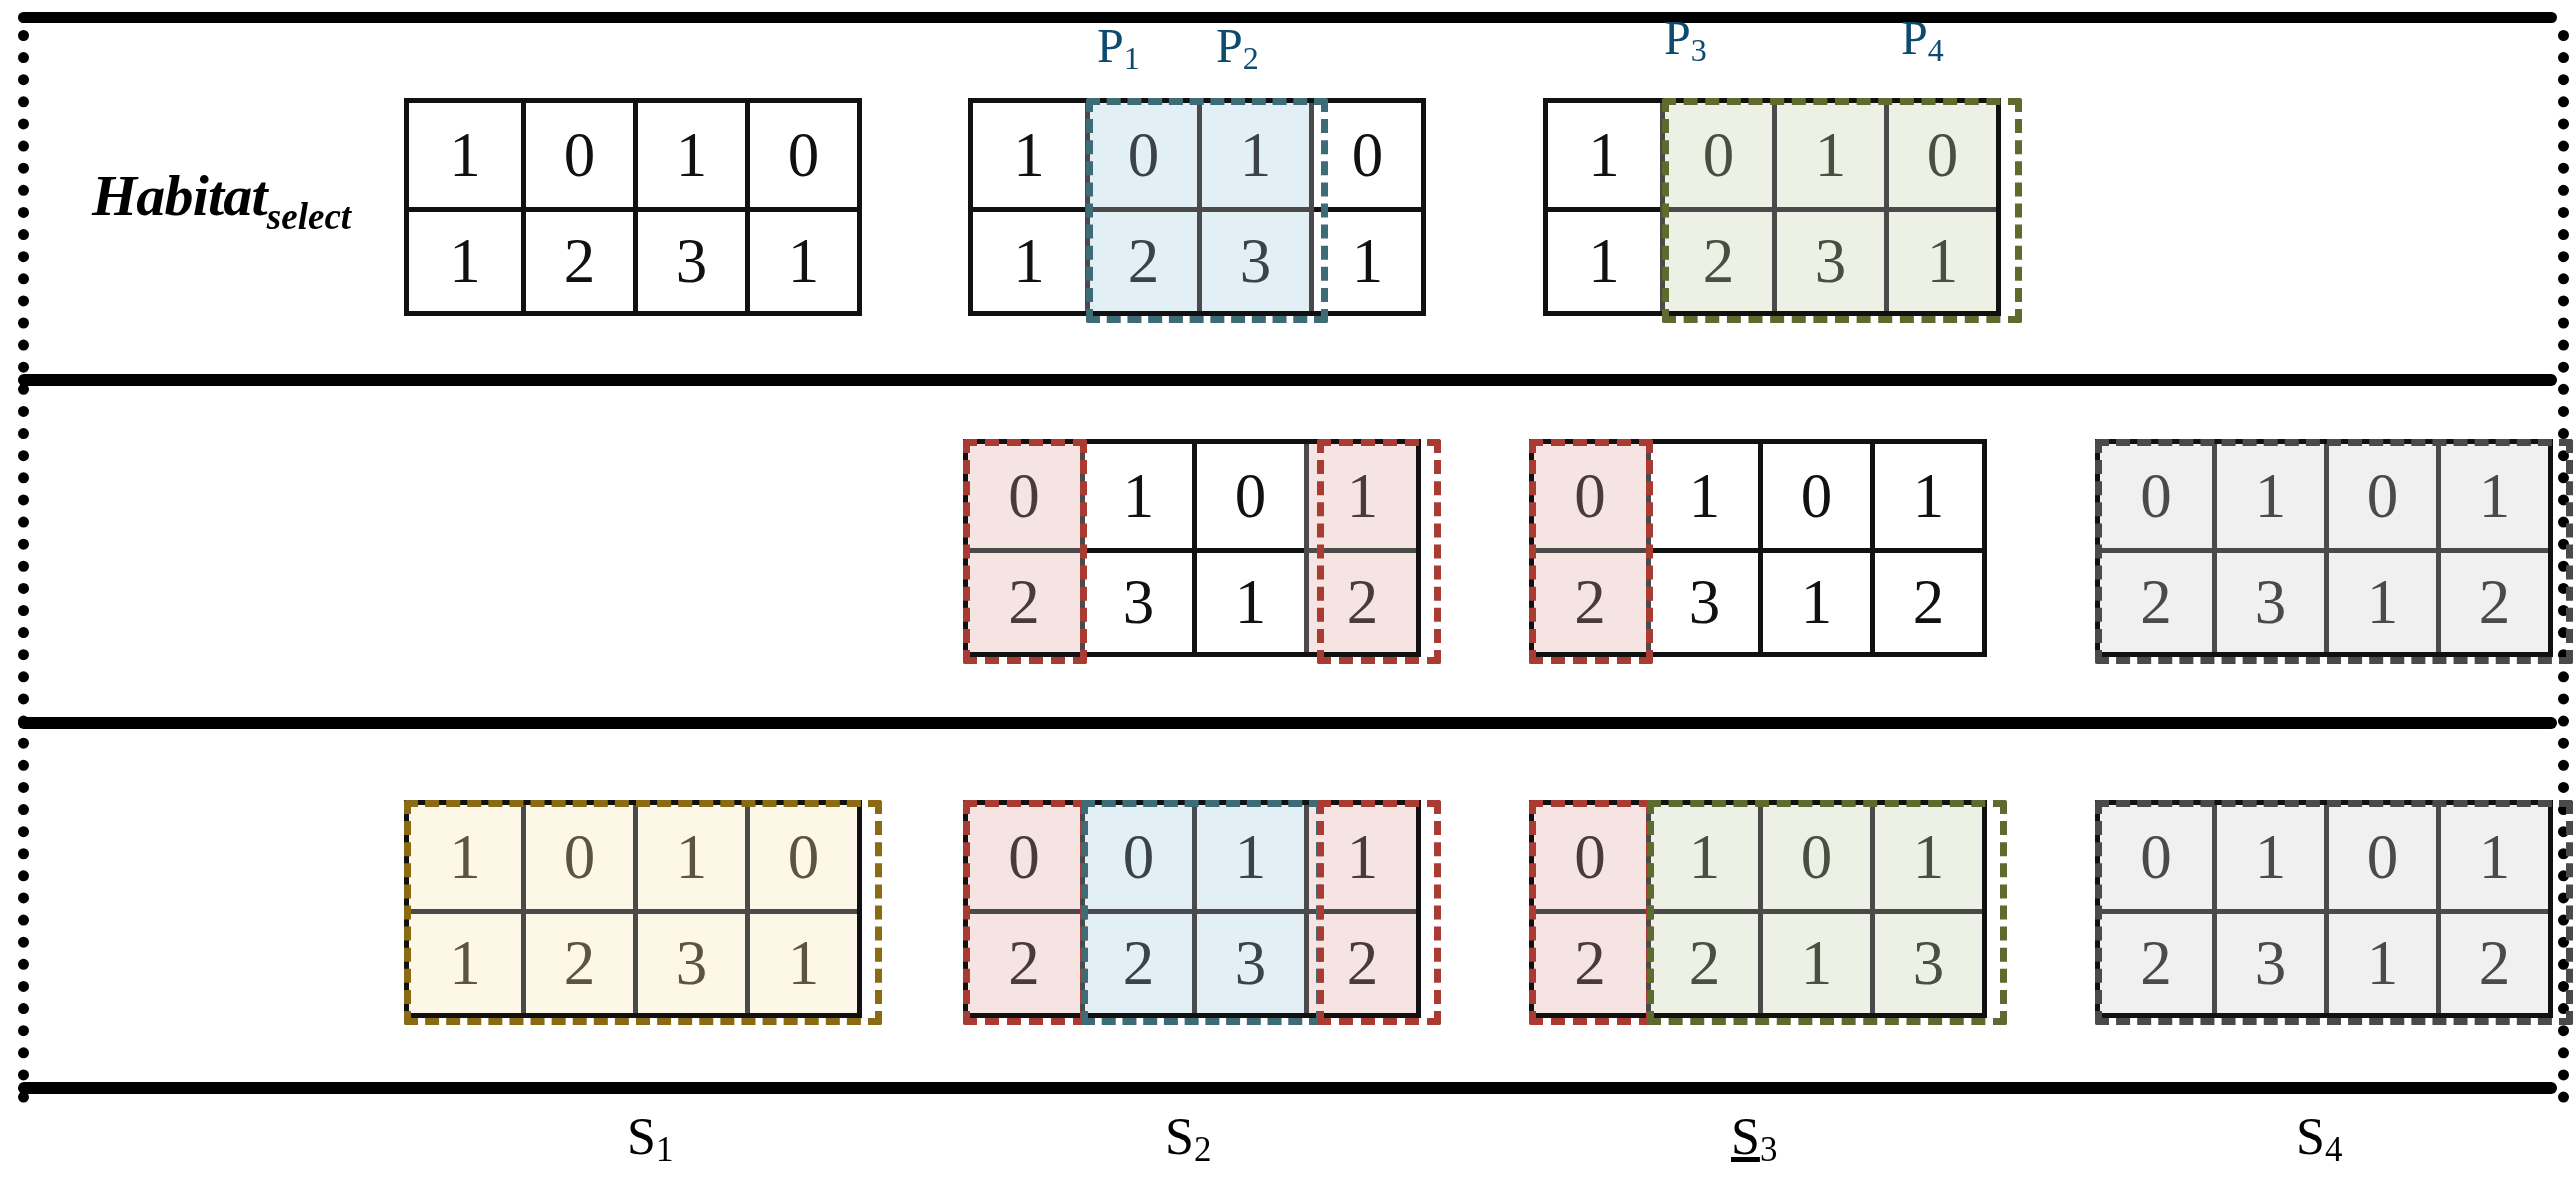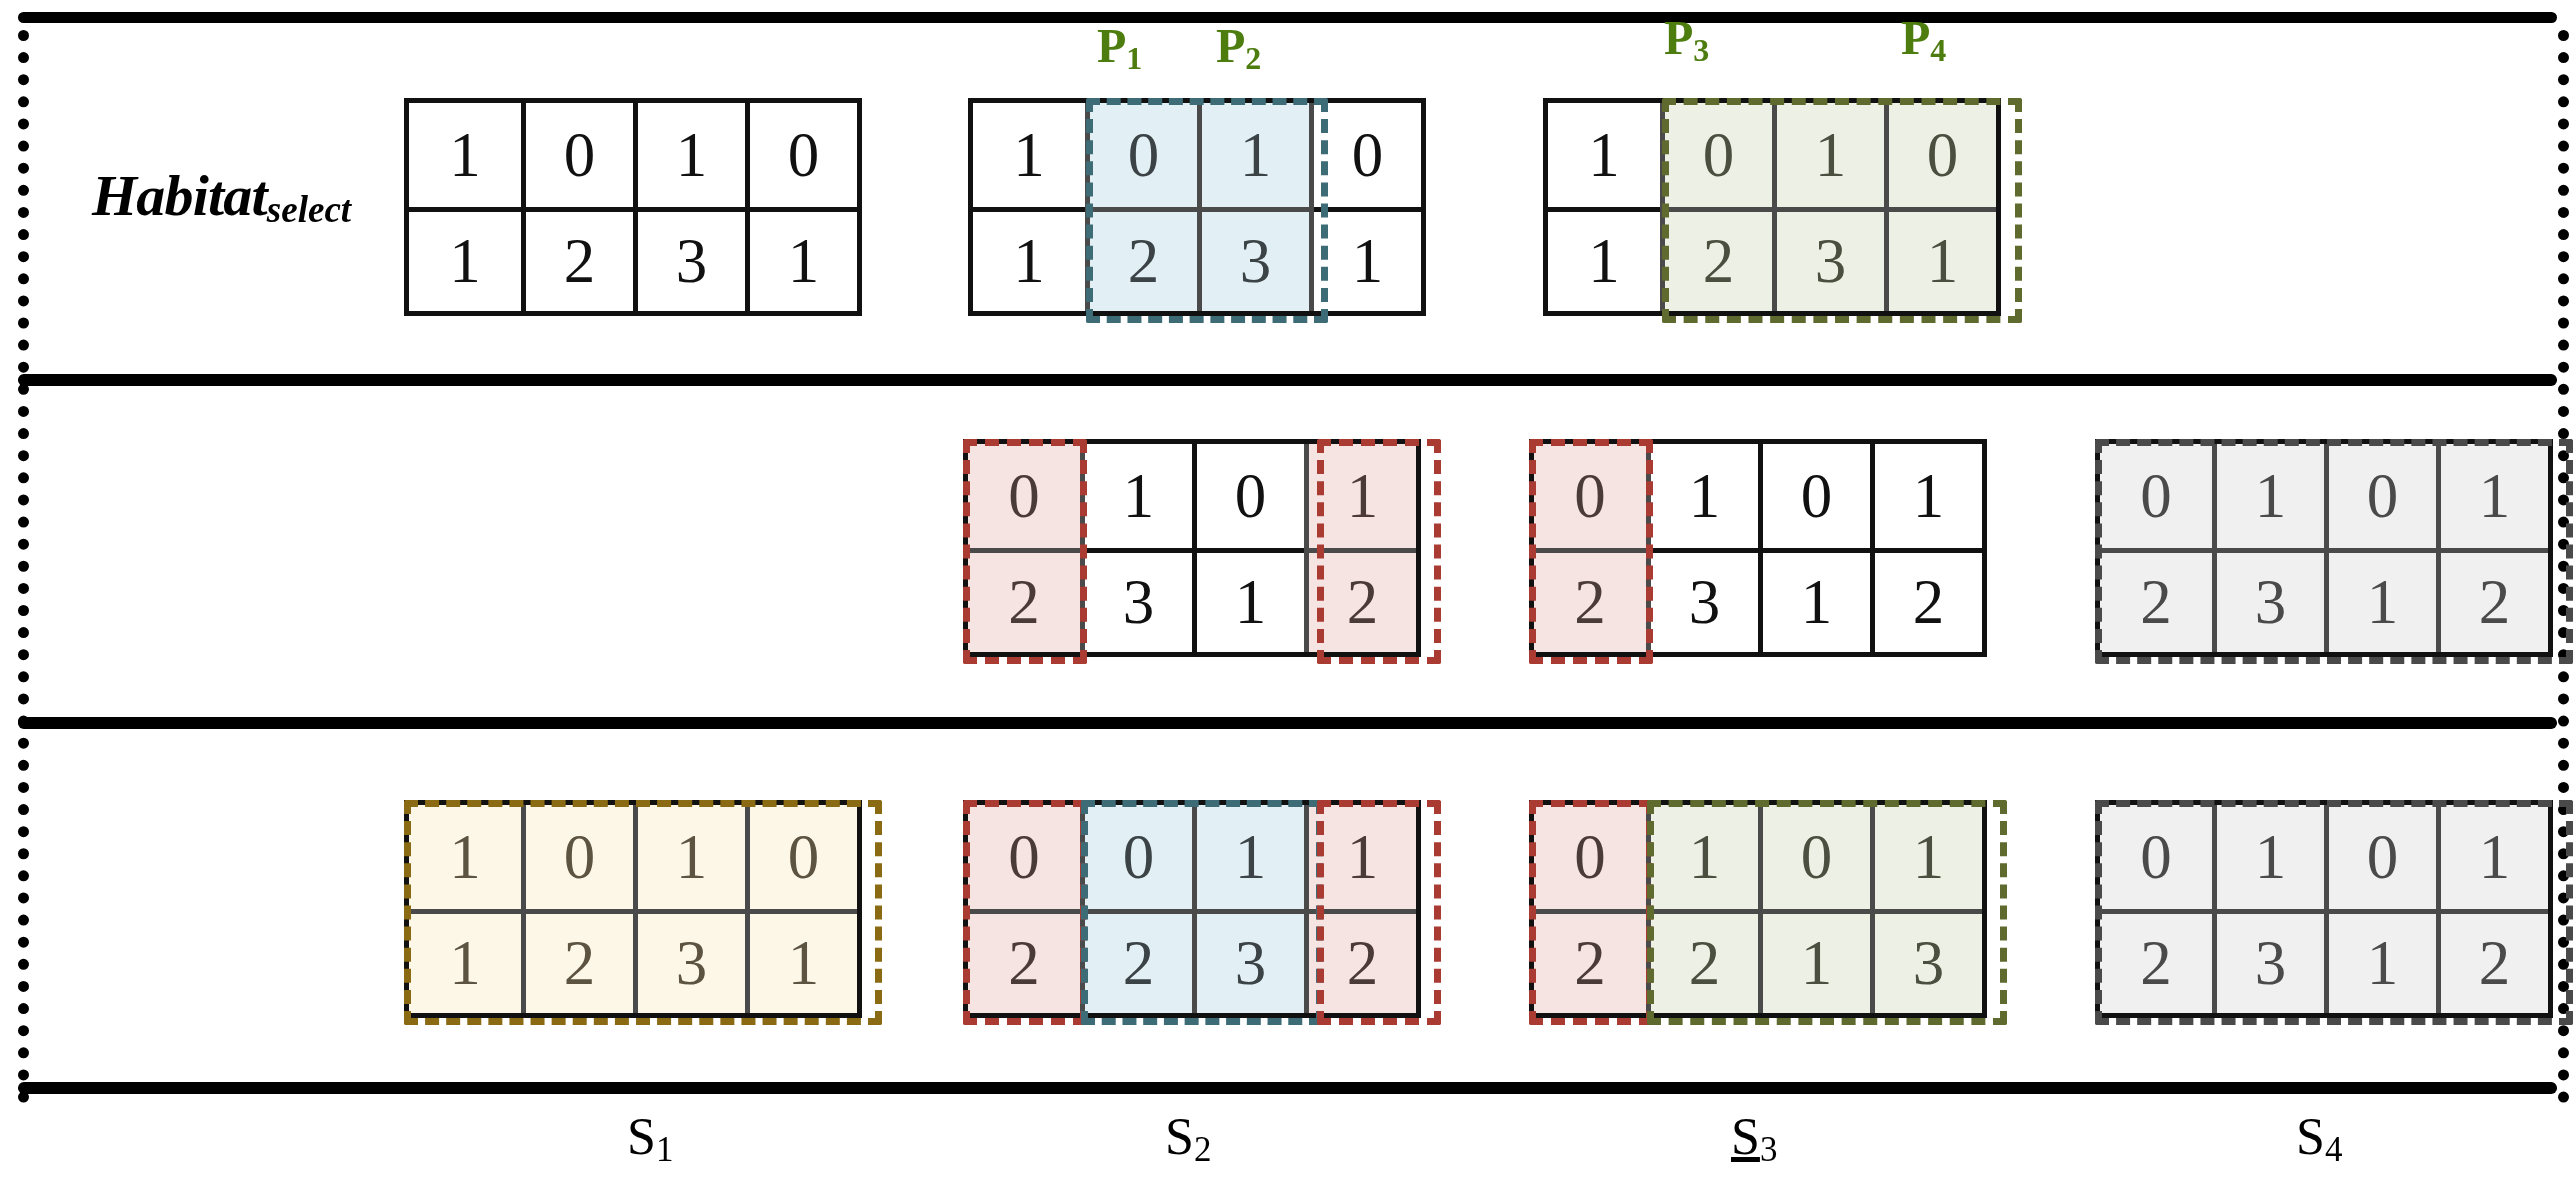--- a/index.html
+++ b/index.html
@@ -34,21 +34,21 @@
   .row-label{
     position:absolute;
     font-family:"Liberation Serif", serif;
     font-style:italic;font-weight:bold;
     font-size:58px;color:#000;
     white-space:nowrap;letter-spacing:-0.8px;
   }
   .row-label .sub{
     font-size:37px;
     vertical-align:baseline;
-    position:relative;top:7px;
+    position:relative;top:14px;
     letter-spacing:0px;
   }
   #label-select{left:92px;top:162px;}
   #label-e{left:92px;top:508px;}
   #label-new{left:92px;top:869px;}
 
   
   .grid{
     position:absolute;
     display:flex;
@@ -80,21 +80,21 @@
     pointer-events:none;
     border-style:dashed;
     border-width:7.5px;
     border-radius:2.5px;
   }
 
   
   .plabel{
     position:absolute;
     font-family:"Liberation Serif", serif;
-    font-weight:bold;font-size:48px;color:#4d7c0f;
+    font-weight:normal;font-size:48px;color:#0c4a6e;
     white-space:nowrap;
   }
   .plabel .sub{font-size:32px;position:relative;top:6.7px;}
 
   
   .slabel{
     position:absolute;top:1107px;
     font-family:"Liberation Serif", serif;
     font-size:52px;color:#000;
     white-space:nowrap;

